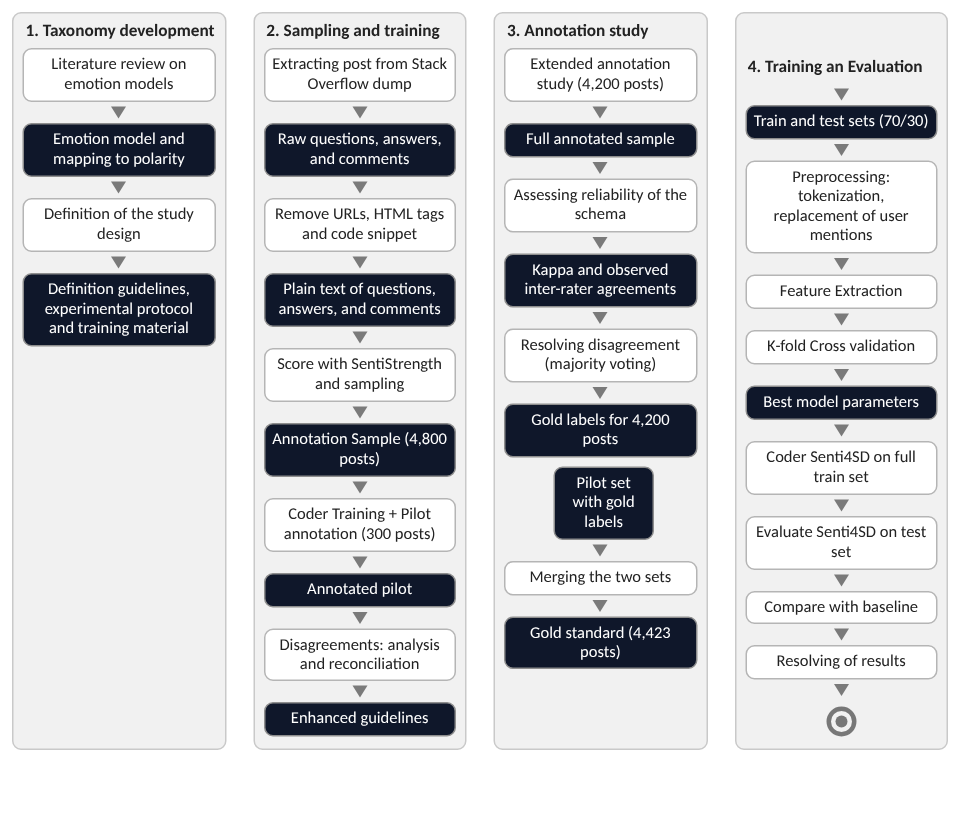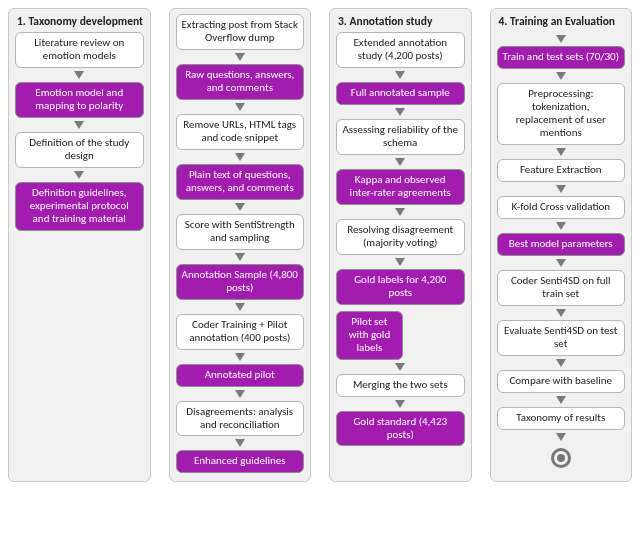--- a/index.html
+++ b/index.html
@@ -21,39 +21,39 @@
     background: #f1f1f1;
     border: 1px solid #c9c9c9;
     border-radius: 6px;
     margin-right: 4px;
     padding: 5px 6px 8px 6px;
     display: flex;
     flex-direction: column;
     align-items: center;
     position: relative;
   }
-  .col:last-child { margin-right: 0; }
+  .col:last-child { margin-right: 0; justify-content: flex-end; }
   .col-title {
     font-weight: bold;
     font-size: 11.5px;
     align-self: flex-start;
     margin: 0 0 4px 2px;
     white-space: nowrap;
   }
   .box {
     width: 100%;
     border-radius: 6px;
     border: 1px solid #b5b5b5;
     padding: 4px 5px;
     text-align: center;
     line-height: 1.18;
     margin-bottom: 0;
   }
   .box.white { background: #ffffff; }
-  .box.grey  { background: #a21caf; color: #fff; border-color: #8e8e8e; }
+  .box.grey  { background: #0f172a; color: #fff; border-color: #8e8e8e; }
   .arrow {
     width: 0; height: 0;
     border-left: 5px solid transparent;
     border-right: 5px solid transparent;
     border-top: 8px solid #7a7a7a;
     margin: 3px 0;
   }
   .spacer { height: 6px; }
   .term {
     width: 20px; height: 20px;
@@ -61,50 +61,51 @@
     border: 3px solid #777;
     margin-top: 4px;
     display: flex; align-items: center; justify-content: center;
   }
   .term::after {
     content: ""; width: 8px; height: 8px;
     border-radius: 50%; background: #777;
   }
   
   .subrow { width: 100%; display: flex; align-items: center; gap: 6px; }
-  .subrow .box { flex: 0 0 52%; }
+  .subrow .box { flex: 0 0 52%; margin-left: 33px; }
 </style>
 </head>
 <body>
 
 <div class="stage-row">
   <div class="col">
       <div class="col-title">1. Taxonomy development</div>
       <div class="box white">Literature review on emotion models</div>
       <div class="arrow"></div>
       <div class="box grey">Emotion model and mapping to polarity</div>
       <div class="arrow"></div>
       <div class="box white">Definition of the study design</div>
       <div class="arrow"></div>
       <div class="box grey">Definition guidelines, experimental protocol and training material</div>
     </div>
   <div class="col">
+      <div class="col-title">2. Sampling and training</div>
       <div class="box white">Extracting post from Stack Overflow dump</div>
       <div class="arrow"></div>
       <div class="box grey">Raw questions, answers, and comments</div>
       <div class="arrow"></div>
       <div class="box white">Remove URLs, HTML tags and code snippet</div>
       <div class="arrow"></div>
       <div class="box grey">Plain text of questions, answers, and comments</div>
       <div class="arrow"></div>
       <div class="box white">Score with SentiStrength and sampling</div>
       <div class="arrow"></div>
       <div class="box grey">Annotation Sample (4,800 posts)</div>
       <div class="arrow"></div>
-      <div class="box white">Coder Training + Pilot annotation (400 posts)</div>
+      <div class="box white">Coder Training + Pilot annotation (300 posts)</div>
       <div class="arrow"></div>
       <div class="box grey">Annotated pilot</div>
       <div class="arrow"></div>
       <div class="box white">Disagreements: analysis and reconciliation</div>
       <div class="arrow"></div>
       <div class="box grey">Enhanced guidelines</div>
     </div>
   <div class="col">
       <div class="col-title">3. Annotation study</div>
       <div class="box white">Extended annotation study (4,200 posts)</div>
@@ -139,17 +140,17 @@
       <div class="box white">K-fold Cross validation</div>
       <div class="arrow"></div>
       <div class="box grey">Best model parameters</div>
       <div class="arrow"></div>
       <div class="box white">Coder Senti4SD on full train set</div>
       <div class="arrow"></div>
       <div class="box white">Evaluate Senti4SD on test set</div>
       <div class="arrow"></div>
       <div class="box white">Compare with baseline</div>
       <div class="arrow"></div>
-      <div class="box white">Taxonomy of results</div>
+      <div class="box white">Resolving of results</div>
       <div class="arrow"></div>
       <div class="term"></div>
     </div>
 </div>
 
 </body></html>

